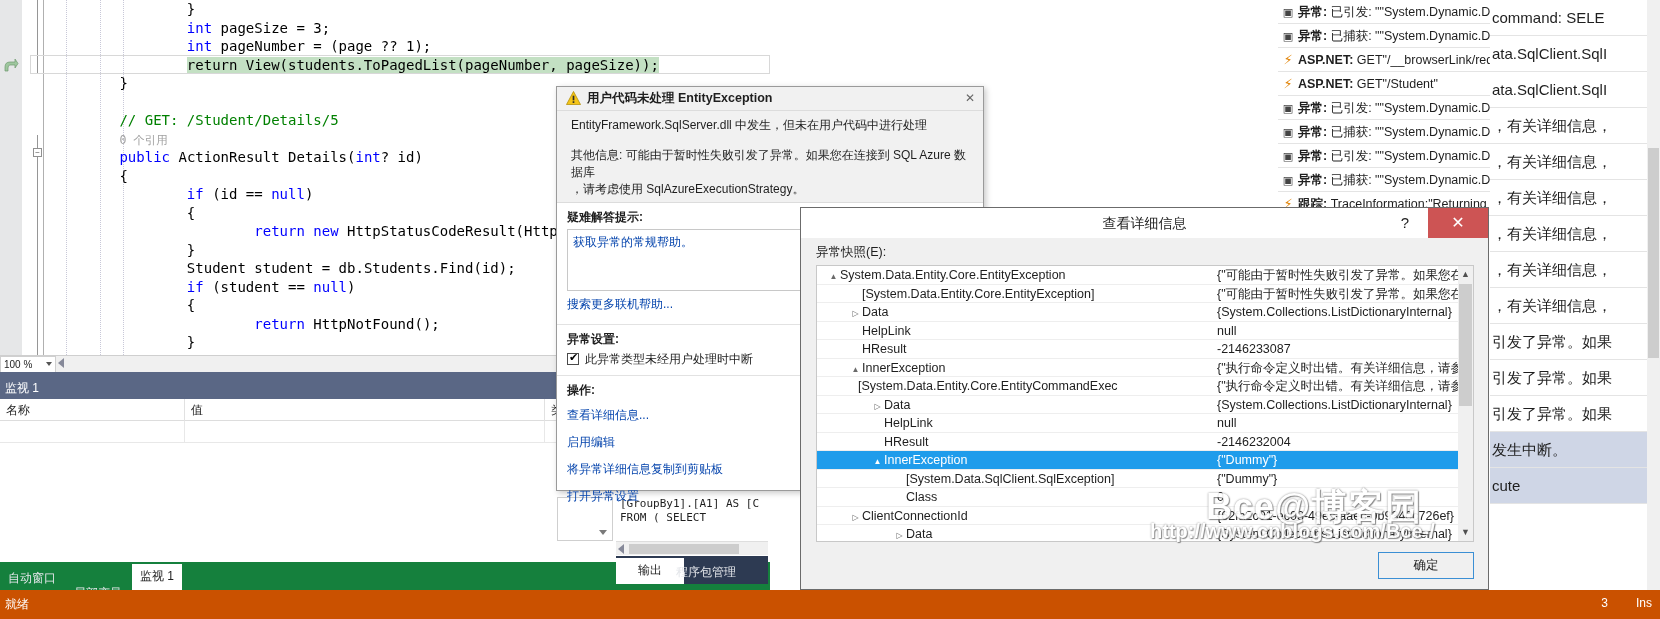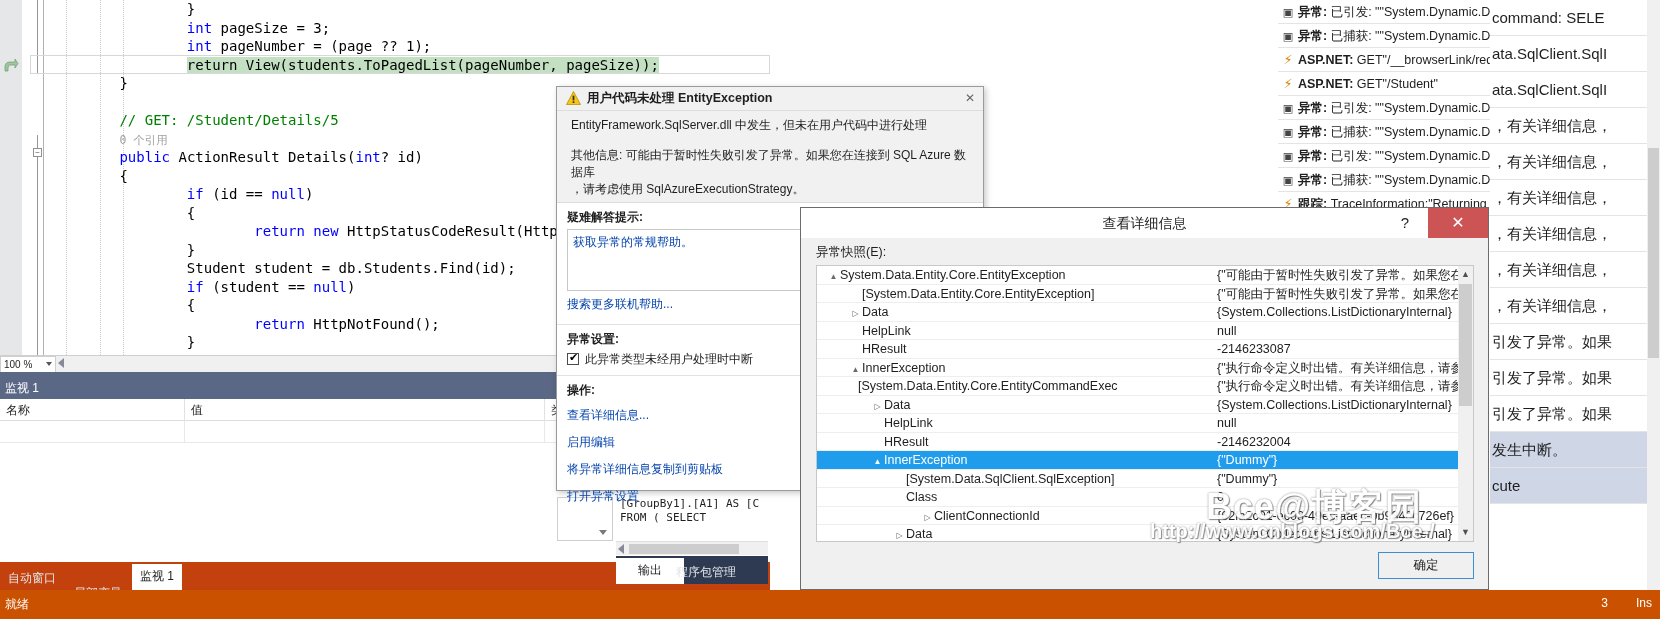--- a/index.html
+++ b/index.html
@@ -46,21 +46,21 @@
   .watch-title { position:absolute; left:0; top:5px; width:770px; height:22px; background:#5a6785;
      color:#fff; font-size:12px; line-height:22px; padding-left:5px; }
   .watch-head { position:absolute; left:0; top:27px; width:770px; height:22px; background:#fff;
      border-bottom:1px solid #ddd; }
   .wh-cell { position:absolute; top:0; height:22px; font-size:12px; line-height:22px; color:#1e1e1e;
      border-right:1px solid #e1e1e1; padding-left:6px; }
   .watch-row { position:absolute; left:0; top:49px; width:770px; height:22px; border-bottom:1px solid #e8e8e8; }
   .wr-cell { position:absolute; top:0; height:22px; border-right:1px solid #e8e8e8; }
 
   
-  .tabstrip { position:absolute; left:0; top:562px; width:770px; height:28px; background:#c2410c; }
+  .tabstrip { position:absolute; left:0; top:562px; width:770px; height:28px; background:#15803d; }
   .btab { position:absolute; top:4px; height:24px; font-size:12px; line-height:24px; color:#e4e6ea; padding:0 8px; }
   .btab.active { background:#fff; color:#1e1e1e; top:2px; height:26px; }
 
   
   .statusbar { position:absolute; left:0; top:590px; width:1660px; height:29px; background:#ca5100;
      color:#fff; font-size:12px; }
   .statusbar .sb-l { position:absolute; left:5px; top:6px; }
   .statusbar .sb-col { position:absolute; right:52px; top:6px; }
   .statusbar .sb-ins { position:absolute; right:8px; top:6px; }
 
@@ -354,21 +354,21 @@
           </div>
           <div class="grow">
             <span class="gname" style="padding-left:76px"><span class="gexp"></span>[System.Data.SqlClient.SqlException]</span>
             <span class="gval">{"Dummy"}</span>
           </div>
           <div class="grow">
             <span class="gname" style="padding-left:76px"><span class="gexp"></span>Class</span>
             <span class="gval">0</span>
           </div>
           <div class="grow">
-            <span class="gname" style="padding-left:104px"><span class="gexp">▷</span>ClientConnectionId</span>
+            <span class="gname" style="padding-left:32px"><span class="gexp">▷</span>ClientConnectionId</span>
             <span class="gval">{62fa2c01-ec03-49ec-aaec-0b9340c726ef}</span>
           </div>
           <div class="grow">
             <span class="gname" style="padding-left:76px"><span class="gexp">▷</span>Data</span>
             <span class="gval">{System.Collections.ListDictionaryInternal}</span>
           </div>
         </div>
       <div class="gvsb">
         <div class="up">▲</div>
         <div class="thumb"></div>

